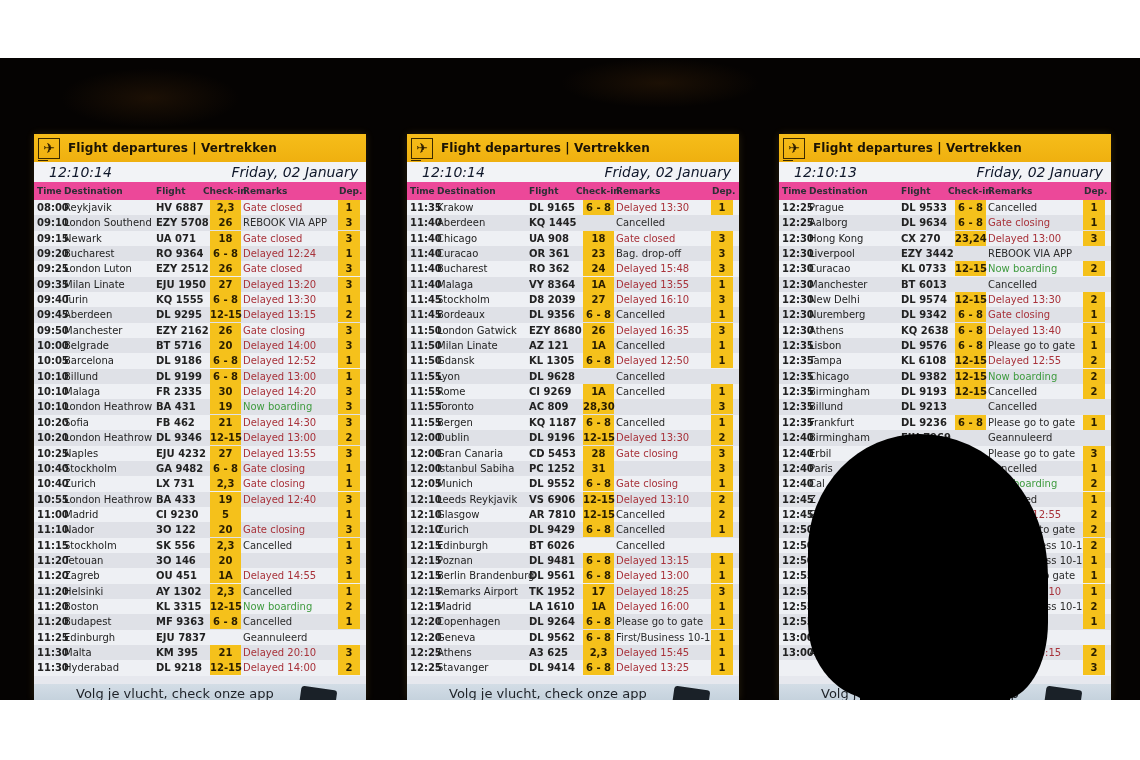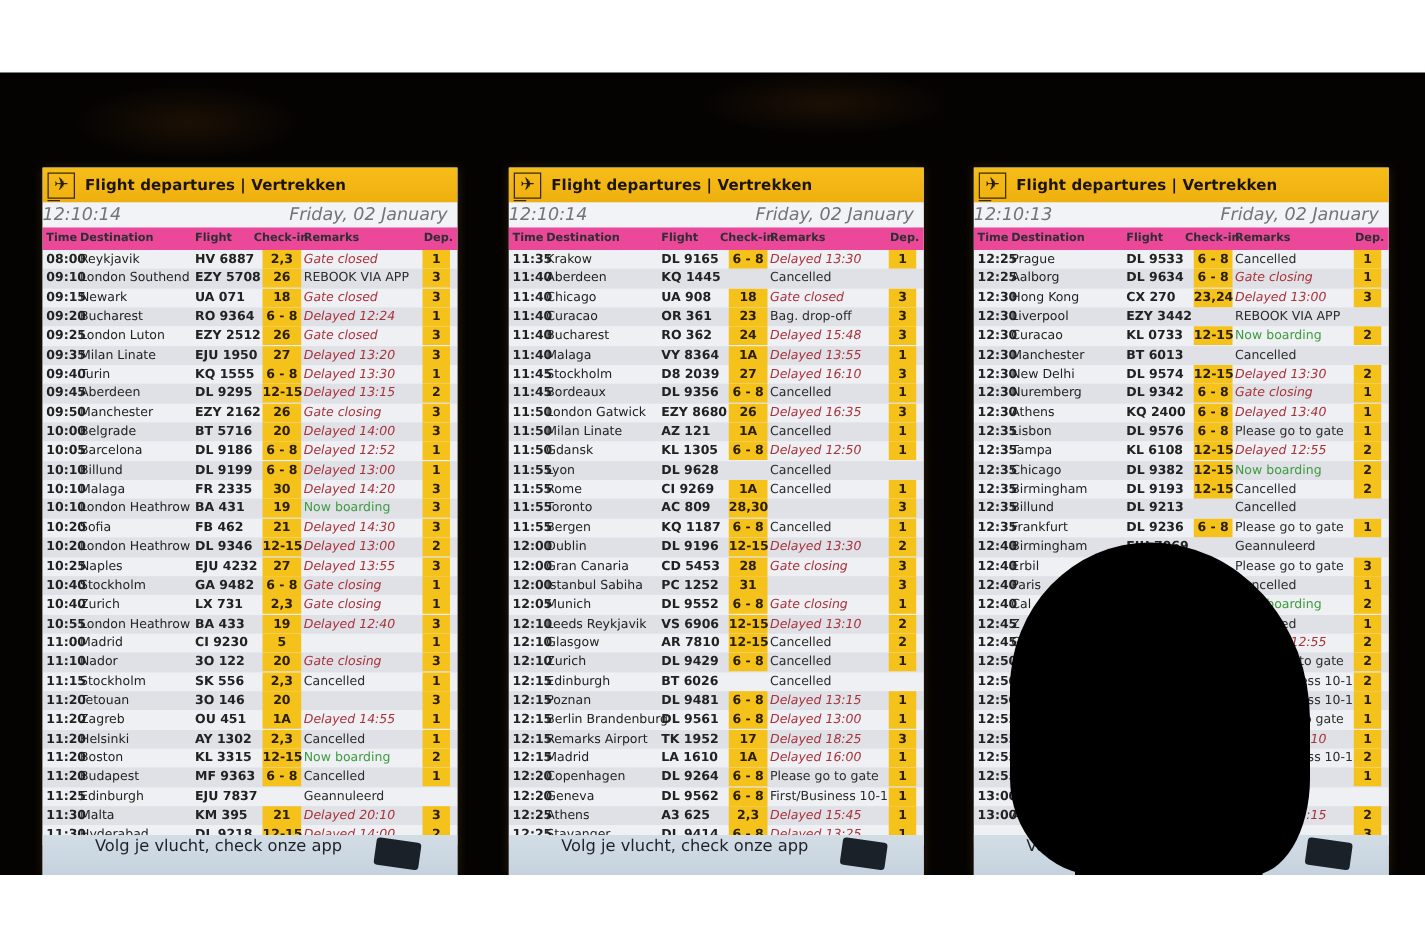--- a/index.html
+++ b/index.html
@@ -4,40 +4,40 @@
 <style>
   html, body { margin:0; padding:0; }
   body { width:1140px; height:760px; background:#ffffff; position:relative; overflow:hidden; font-family:"DejaVu Sans", sans-serif; }
   .photo { position:absolute; left:0; top:58px; width:1140px; height:642px; background:#050302; overflow:hidden; }
   .glow { position:absolute; background:radial-gradient(ellipse at center, rgba(70,40,10,0.35), rgba(0,0,0,0) 70%); }
   .board { position:absolute; top:76px; width:332px; height:566px; background:#e6e8ee; overflow:hidden; box-shadow:0 0 8px rgba(255,200,80,0.15); }
   .b-head { height:28px; background:linear-gradient(#f6bd1a,#efb00f); display:flex; align-items:center; padding-left:4px; }
   .plane { width:20px; height:19px; border:1px solid #3a2a00; margin-right:8px; position:relative; display:flex; align-items:center; justify-content:center; font-size:14px; color:#2a1c00; line-height:1; }
   .plane:after { content:""; position:absolute; left:-1px; bottom:-3px; width:10px; border-bottom:1px solid #3a2a00; }
   .b-title { font-size:12px; font-weight:bold; color:#1c1404; letter-spacing:0.1px; white-space:nowrap; }
-  .b-sub { height:20px; background:#f2f3f6; display:flex; justify-content:space-between; align-items:center; padding:0 8px 0 0; font-style:italic; font-size:14px; color:#737373; }
+  .b-sub { height:20px; background:#f2f3f6; display:flex; justify-content:space-between; align-items:center; padding:0 8px 0 15px; font-style:italic; font-size:14px; color:#0f172a; }
   .b-cols { height:18px; background:#ec4899; display:flex; align-items:center; font-size:9px; font-weight:bold; color:#2d2f36; position:relative; }
   .b-cols span { position:absolute; }
   .rows { position:relative; }
   .row { height:15.35px; position:relative; font-size:10px; color:#222; white-space:nowrap; }
   .row:nth-child(odd) { background:#eef0f4; }
   .row:nth-child(even) { background:#dfe1e7; }
   .row span { position:absolute; top:0; line-height:15px; }
   .c-time { left:3px; font-weight:bold; }
   .c-dest { left:30px; }
   .c-flight { left:122px; font-weight:bold; }
   .c-check { left:176px; width:31px; text-align:center; font-weight:bold; color:#2a1e00; height:15px; }
   .c-check.has { background:#f5c11b; }
   .c-rem { left:209px; }
   .c-dep { left:304px; width:22px; text-align:center; font-weight:bold; color:#2a1e00; height:15px; }
   .c-dep.has { background:#f5c11b; }
-  .rem-red { color:#a8323a;font-style:italic; }
+  .rem-red { color:#a8323a; }
   .rem-green { color:#3f9b3f; }
   .rem-dark { color:#2b2b2b; }
-  .b-foot { position:absolute; left:0; right:0; bottom:0; height:32px; background:linear-gradient(#d3dde6,#c5d2dd); display:flex; align-items:center;margin-top:41px; }
+  .b-foot { position:absolute; left:0; right:0; bottom:0; height:16px; background:linear-gradient(#d3dde6,#c5d2dd); display:flex; align-items:center;margin-top:41px; }
   .b-foot .ftxt { position:absolute; left:42px; font-size:13px; color:#1e2228; top:2px; }
   .phone { position:absolute; left:266px; top:4px; width:36px; height:22px; background:#1a2128; border-radius:3px; transform:rotate(8deg); }
   .silhouette { position:absolute; background:#000; }
 </style>
 </head>
 <body>
 
 <div class="photo">
   <div class="glow" style="left:60px;top:10px;width:180px;height:60px;"></div>
   <div class="glow" style="left:560px;top:0;width:200px;height:50px;"></div>
@@ -664,21 +664,21 @@
           <span class="c-time">12:30</span>
           <span class="c-dest">Nuremberg</span>
           <span class="c-flight">DL 9342</span>
           <span class="c-check has">6 - 8</span>
           <span class="c-rem rem-red">Gate closing</span>
           <span class="c-dep has">1</span>
         </div>
         <div class="row">
           <span class="c-time">12:30</span>
           <span class="c-dest">Athens</span>
-          <span class="c-flight">KQ 2400</span>
+          <span class="c-flight">KQ 2638</span>
           <span class="c-check has">6 - 8</span>
           <span class="c-rem rem-red">Delayed 13:40</span>
           <span class="c-dep has">1</span>
         </div>
         <div class="row">
           <span class="c-time">12:35</span>
           <span class="c-dest">Lisbon</span>
           <span class="c-flight">DL 9576</span>
           <span class="c-check has">6 - 8</span>
           <span class="c-rem rem-dark">Please go to gate</span>

